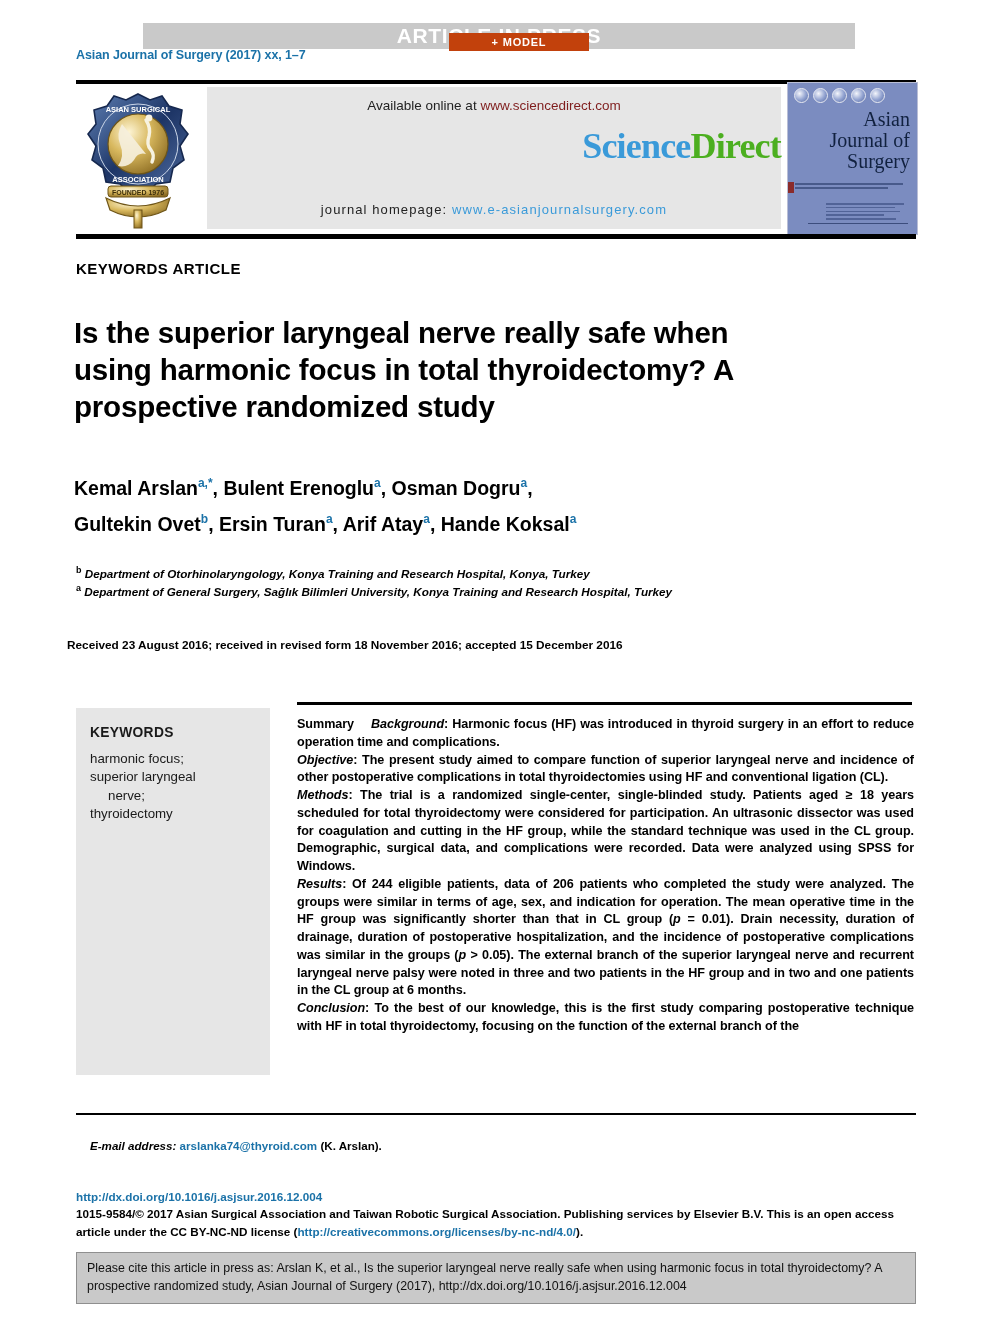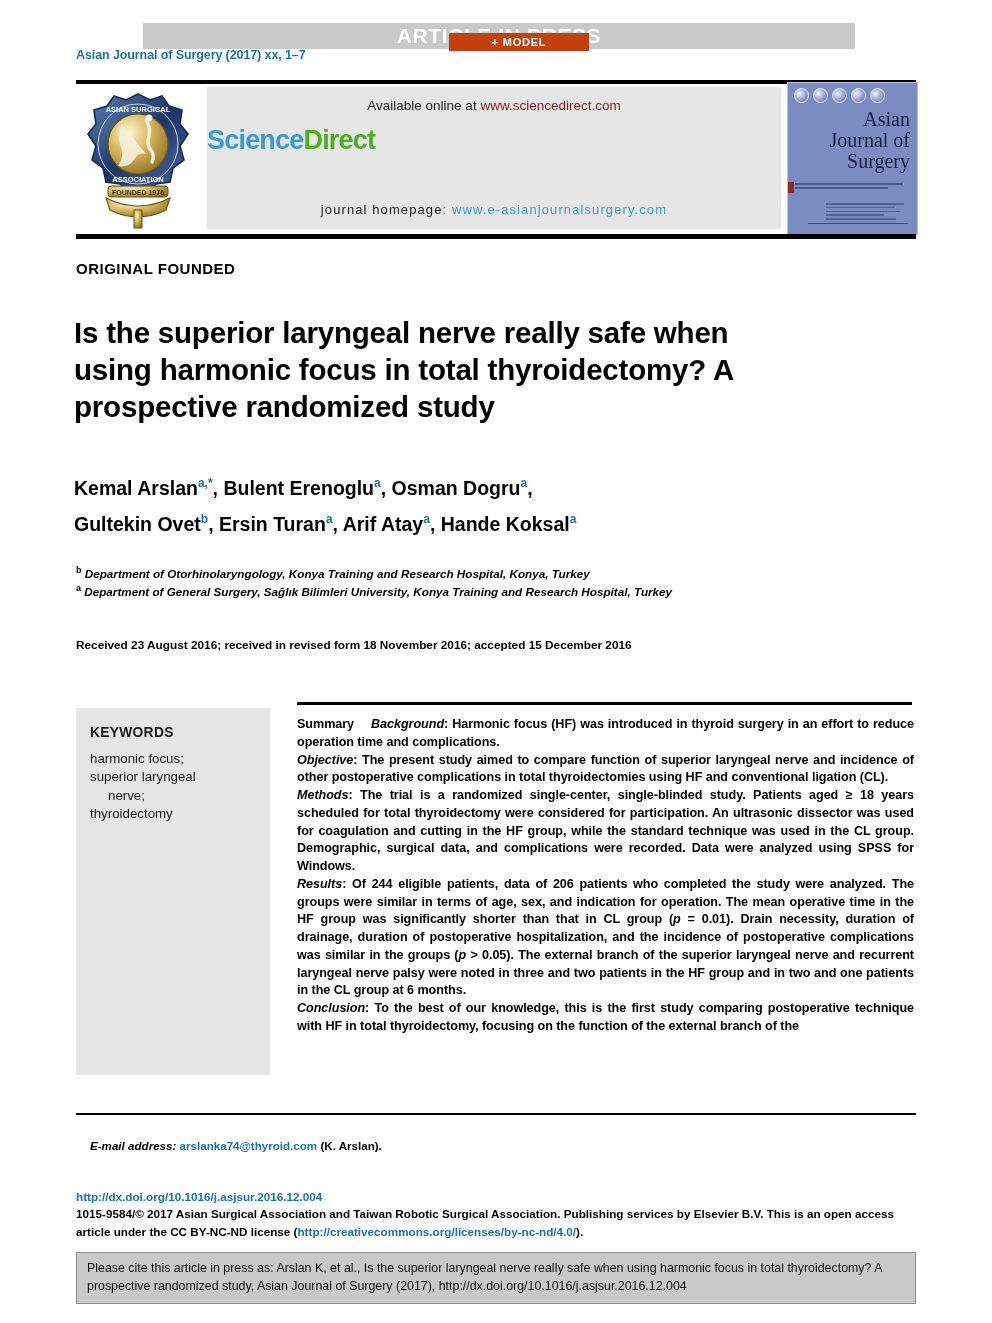--- a/index.html
+++ b/index.html
@@ -110,24 +110,25 @@
     font-size: 13.5px;
     color: #222;
     font-family: "Liberation Sans", sans-serif;
   }
   .sd-avail .lnk { color: #7f1d1d; }
   .sd-logo {
     position: absolute;
     top: 38px;
     left: 0;
     width: 100%;
-    text-align: left;
-    font-size: 27px;
+    text-align: right;
+    font-size: 36px;
     font-weight: bold;
     letter-spacing: -0.8px;
+    font-family: Liberation Serif, serif;
   }
   .sd-logo .sd-sci { color: #3a9ad9; }
   .sd-logo .sd-dir { color: #4caf20; }
   .sd-home {
     position: absolute;
     bottom: 12px;
     left: 0;
     width: 100%;
     text-align: center;
     font-size: 13px;
@@ -253,21 +254,21 @@
     width: 790px;
     font-size: 11.7px;
     font-style: italic;
     font-weight: bold;
     line-height: 15.5px;
   }
   .affil sup { font-style: normal; font-size: 9px; }
 
   .received {
     position: absolute;
-    left: 76px;
+    left: 67px;
     top: 638px;
     font-size: 11.8px;
     font-weight: bold;
   }
 
   
   .kw-box {
     position: absolute;
     left: 76px;
     top: 708px;
@@ -459,21 +460,21 @@
         <i style="width:74%"></i>
         <i style="width:90%"></i>
       </div>
     <div class="cover-footrule"></div>
   </div>
 
 </div>
 
 <div class="rule-thick-bottom"></div>
 
-<div class="kicker">ORIGINAL FOUNDED</div>
+<div class="kicker">KEYWORDS ARTICLE</div>
 
 <h1 class="title">Is the superior laryngeal nerve really safe when using harmonic focus in total thyroidectomy? A prospective randomized study</h1>
 
 <div class="authors">
   <span>Kemal Arslan</span><sup>a,*</sup><span>, Bulent Erenoglu</span><sup>a</sup><span>, Osman Dogru</span><sup>a</sup><span>,</span><br>
   <span>Gultekin Ovet</span><sup>b</sup><span>, Ersin Turan</span><sup>a</sup><span>, Arif Atay</span><sup>a</sup><span>, Hande Koksal</span><sup>a</sup>
 </div>
 
 <div class="affil">
   <div><sup>b</sup><span> Department of Otorhinolaryngology, Konya Training and Research Hospital, Konya, Turkey</span></div>

